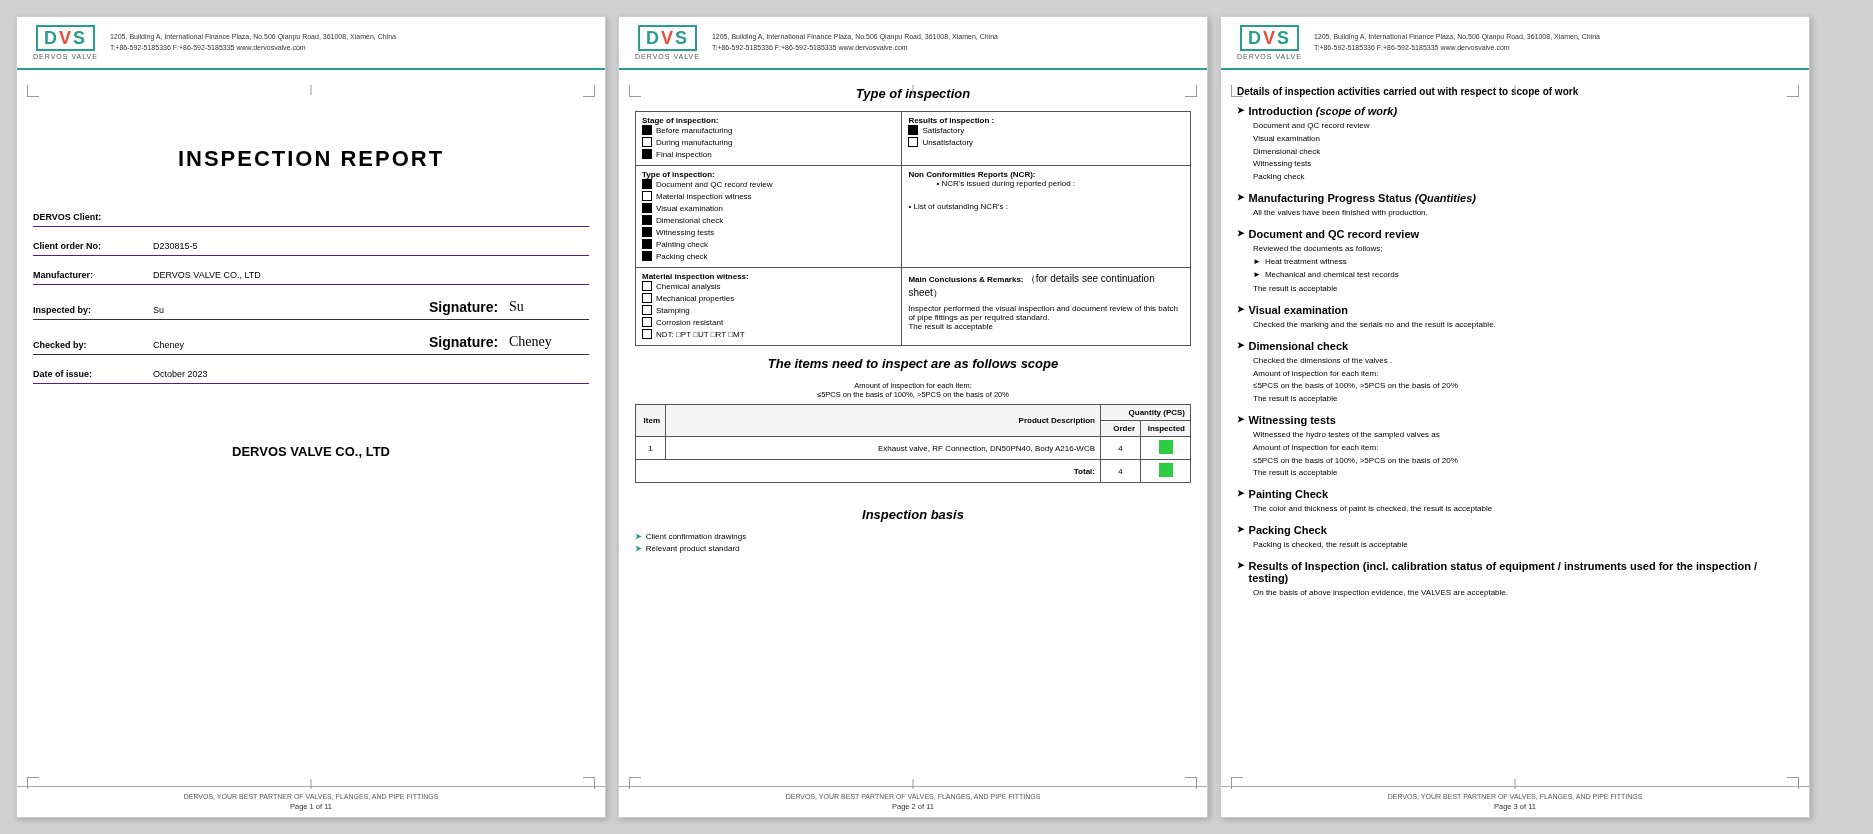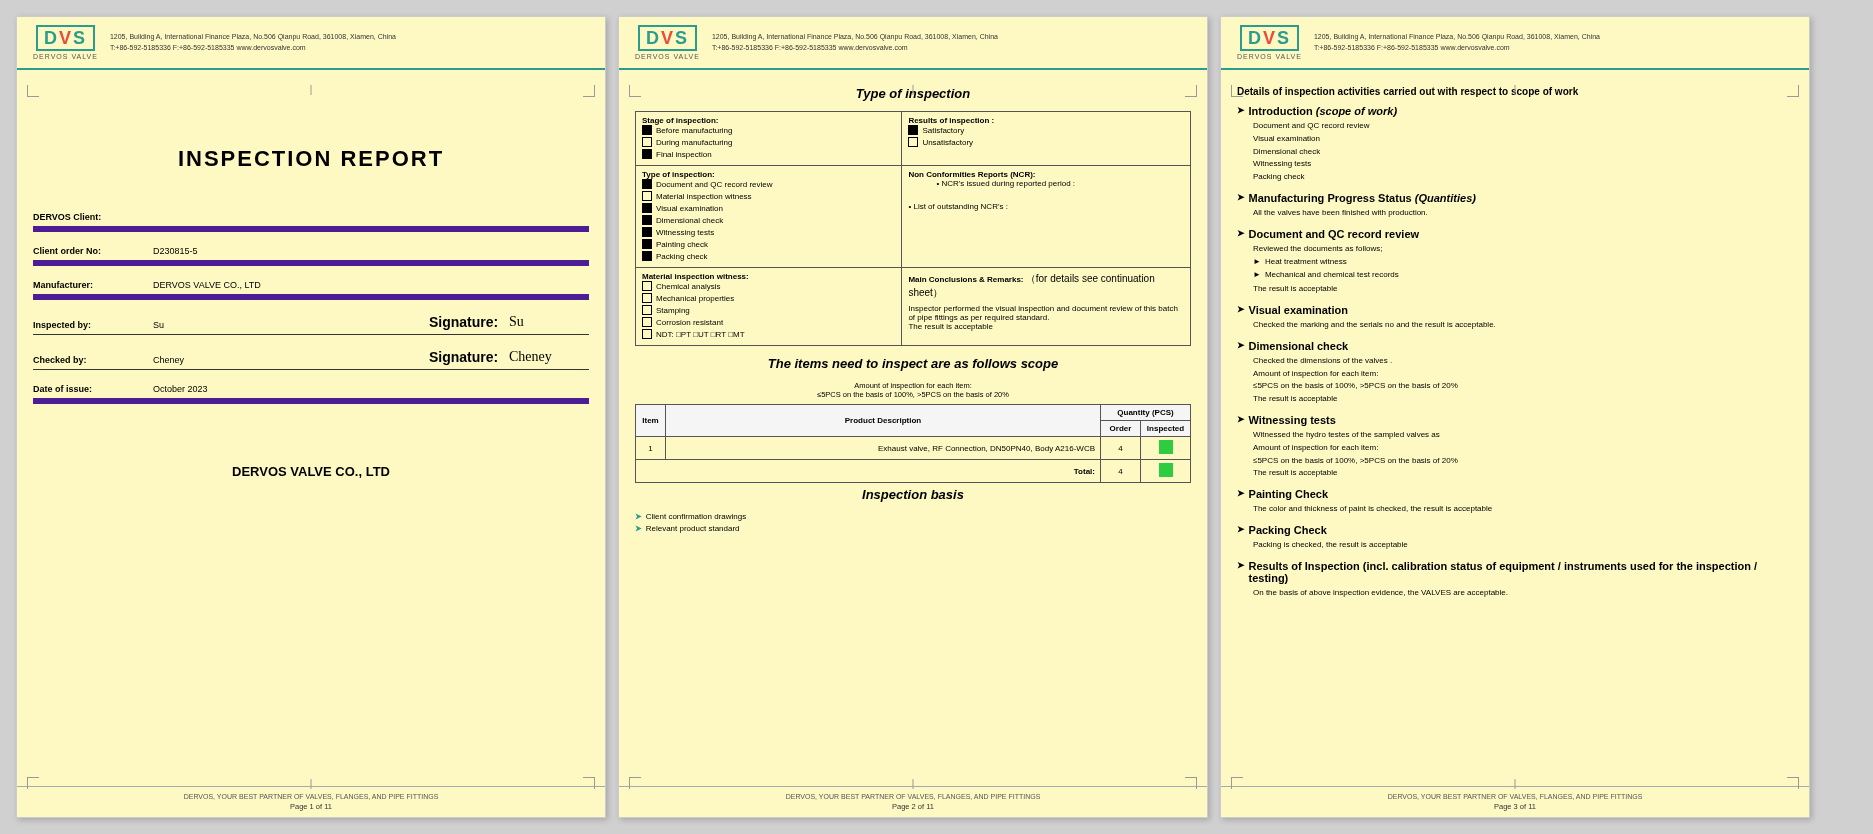--- a/index.html
+++ b/index.html
@@ -8,21 +8,21 @@
       font-family: Arial, sans-serif;
       font-size: 10px;
       display: flex;
       gap: 12px;
       padding: 16px;
       min-height: 834px;
       overflow-x: auto;
     }
 
     .page {
-      background: #fef9c3;
+      background: #ffffff;
       width: 590px;
       min-width: 590px;
       min-height: 800px;
       border: 1px solid #ccc;
       box-shadow: 2px 2px 6px rgba(0,0,0,0.2);
       display: flex;
       flex-direction: column;
       padding: 0;
       position: relative;
     }
@@ -97,21 +97,21 @@
 
     .info-table {
       width: 100%;
       margin-top: 20px;
     }
 
     .info-row {
       display: flex;
       align-items: center;
       margin-bottom: 14px;
-      border-bottom: 6px solid #4c1d95;
+      border-bottom: 1px solid #4c1d95;
       padding-bottom: 4px;
     }
 
     .info-label {
       font-weight: bold;
       font-size: 9px;
       min-width: 120px;
       color: #000;
     }
 
@@ -218,35 +218,36 @@
 
     .scope-table th, .scope-table td {
       border: 1px solid #555;
       padding: 3px 5px;
       text-align: center;
     }
 
     .scope-table th {
       font-weight: bold;
       background: #f5f5f5;
+      text-align: right;
     }
 
     .scope-table td.left-align {
       text-align: right;
     }
 
     .green-box {
       width: 14px;
       height: 14px;
       background: #2ecc40;
       display: inline-block;
     }
 
     .inspection-basis-section {
-      margin-top: 4px;
+      margin-top: 24px;
     }
 
     .basis-item {
       display: flex;
       align-items: flex-start;
       gap: 4px;
       margin-bottom: 3px;
       font-size: 8px;
     }
 

